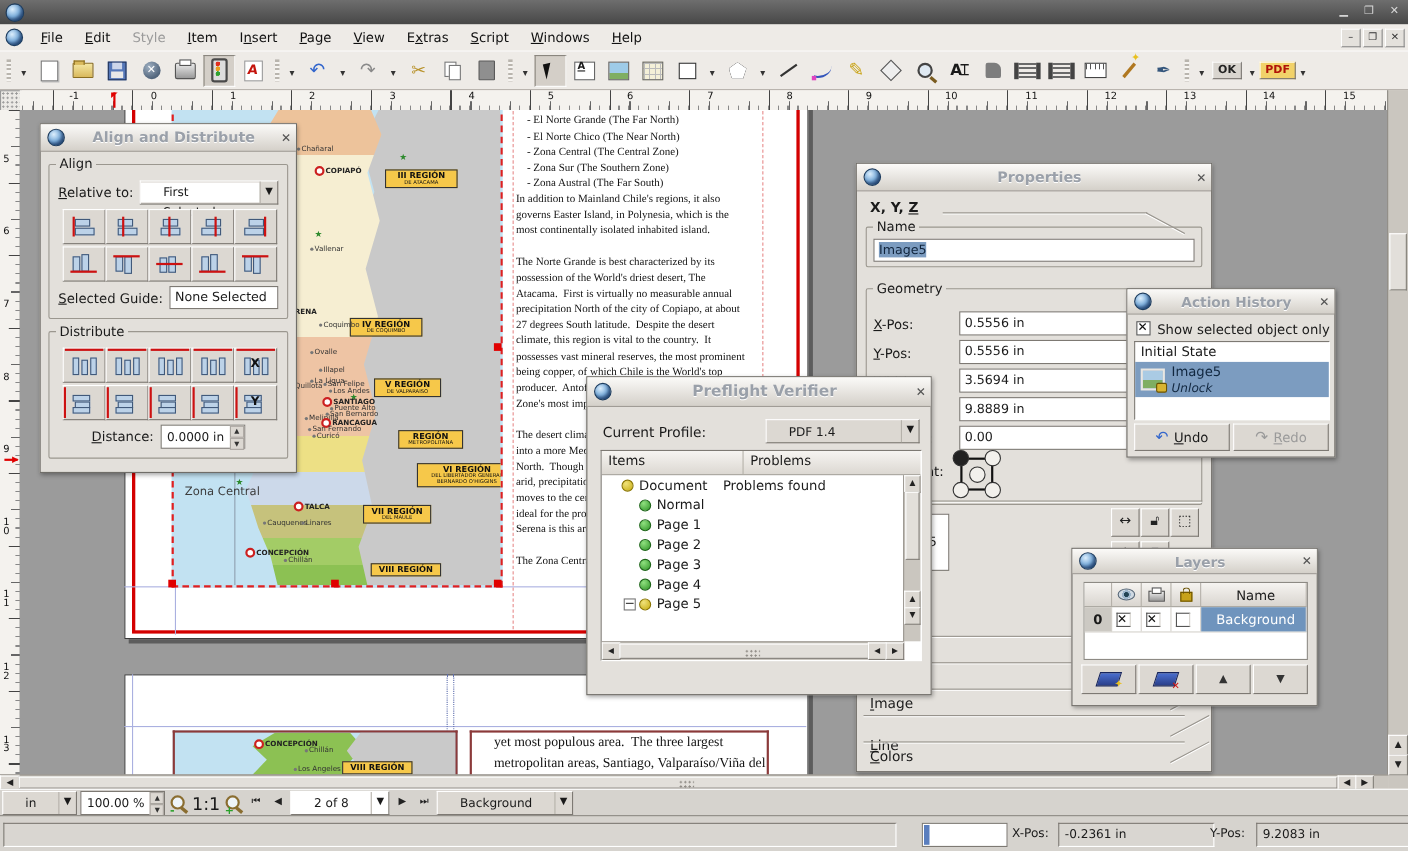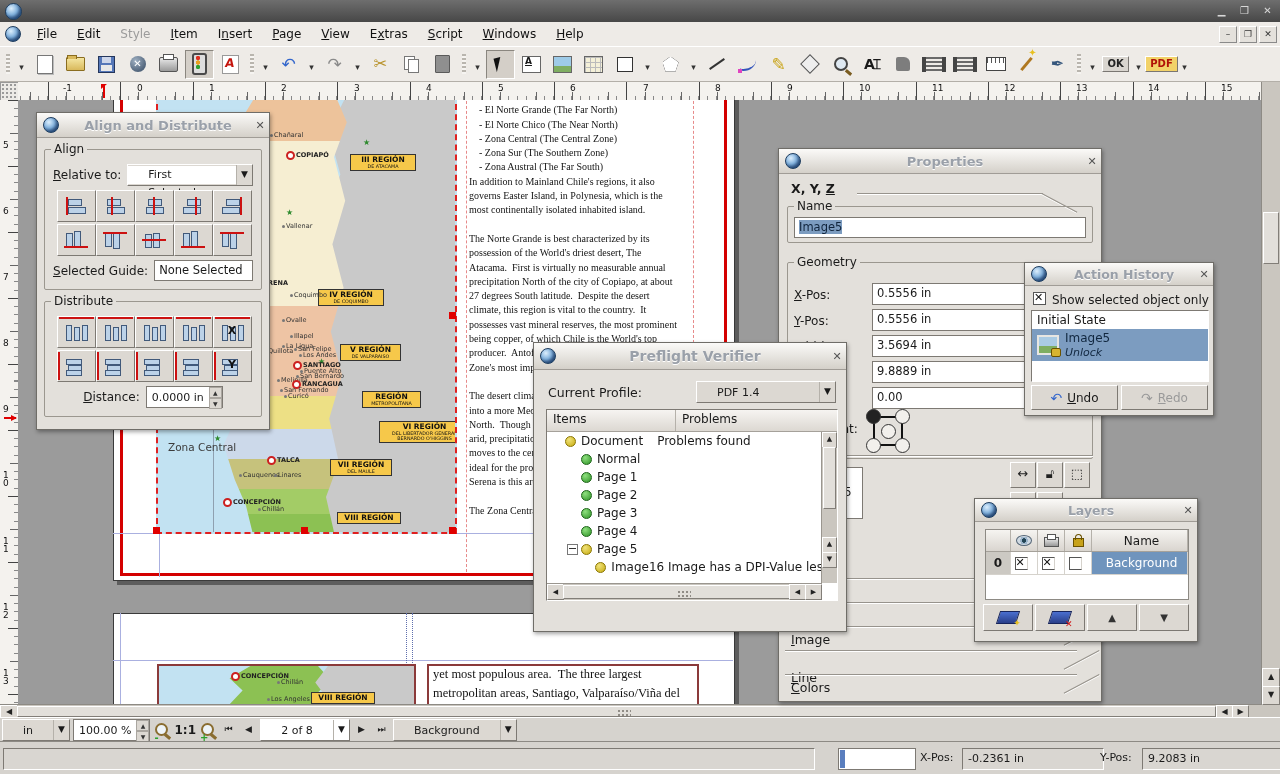--- a/index.html
+++ b/index.html
@@ -495,21 +495,21 @@
     <div class="map-land" style="left:55px;top:0;width:130px;height:41px;background:#8cc153;clip-path:polygon(28% 0,12% 30%,22% 60%,10% 100%,88% 100%,78% 70%,90% 35%,80% 0)"></div>
     <div class="map-gray" style="left:150px;top:0;width:105px;height:41px;clip-path:polygon(18% 0,6% 40%,16% 75%,8% 100%,100% 100%,100% 0)"></div>
     <span class="rlabel" style="left:152px;top:26px;width:60px">
         <b>VIII REGIÓN</b>
       </span>
     <span>
       
     <span class="city cap" style="left: 72px; top: 6px;"><i class="cdot"></i><span>CONCEPCIÓN</span></span><span class="city" style="left: 118px; top: 12px;"><i class="cdot"></i><span>Chillán</span></span><span class="city" style="left: 108px; top: 29px;"><i class="cdot"></i><span>Los Angeles</span></span></span>
   </div>
   <div class="textframe2 doctext doctext2" style="left:409px;top:564px;width:268px;height:41px">
-    <div style="padding:1px 4px">
+    <div style="padding:1px 20px">
         <div class="ln">yet most populous area.  The three largest</div>
         <div class="ln">metropolitan areas, Santiago, Valparaíso/Viña del</div>
       </div>
   </div>
 
   <div class="page" style="left:95px;top:-4px;width:620px;height:483px"></div>
   <div class="redrect" style="left:102px;top:-8px;width:601px;height:478px"></div>
   <div class="guide-h" style="left:95px;top:433px;width:620px"></div>
   <div class="guide-v" style="left:141px;top:0;height:477px"></div>
   <div class="colguide" style="left:448px;top:-4px;height:476px"></div>
@@ -623,21 +623,21 @@
   <span class="spinbox">
       <span class="sval">100.00 %</span>
       <span class="spincol">
         <b>▲</b>
         <b>▼</b>
       </span>
     </span>
   <span class="magico minus">
       <i>-</i>
     </span>
-  <span style="font-size:12px;font-weight:bold">1:1</span>
+  <span style="font-size:16px;font-weight:normal">1:1</span>
   <span class="magico plus">
       <i>+</i>
     </span>
   <span class="navb">⏮</span>
   <span class="navb">◀</span>
   <span class="combo white" style="width:88px">
       <span class="cval" style="flex:1;text-align:center">2 of 8</span>
       <span class="carr">▼</span>
     </span>
   <span class="navb">▶</span>
@@ -999,26 +999,20 @@
         <i class="dot"></i>
         <span class="pfl">Page 4</span>
         <span class="pfp"></span>
       </div>
         <div class="pfrow warn ind1 exp">
         <i class="tg"></i>
         <i class="dot"></i>
         <span class="pfl">Page 5</span>
         <span class="pfp"></span>
       </div>
-        <div class="pfrow warn ind2">
-        <i class="tg"></i>
-        <i class="dot"></i>
-        <span class="pfl">Image16 Image has a DPI-Value les</span>
-        <span class="pfp"></span>
-      </div>
       </div>
     <div class="vsb" style="right:0;top:22px;bottom:17px">
       <div class="sbtn" style="left:0;right:0;top:0;height:14px;line-height:13px;font-size:7px">▲</div>
       <div class="vthumb" style="top:15px;height:60px;left:1px;right:1px"></div>
       <div class="sbtn" style="left:0;right:0;bottom:30px;height:14px;line-height:13px;font-size:7px">▲</div>
       <div class="sbtn" style="left:0;right:0;bottom:15px;height:14px;line-height:13px;font-size:7px">▼</div>
     </div>
     <div class="hsb" style="left:0;right:15px;bottom:0">
       <div class="sbtn" style="left:0;top:0;bottom:0;width:15px;font-size:7px;line-height:14px">◀</div>
       <div class="hthumb" style="left:16px;right:32px">

